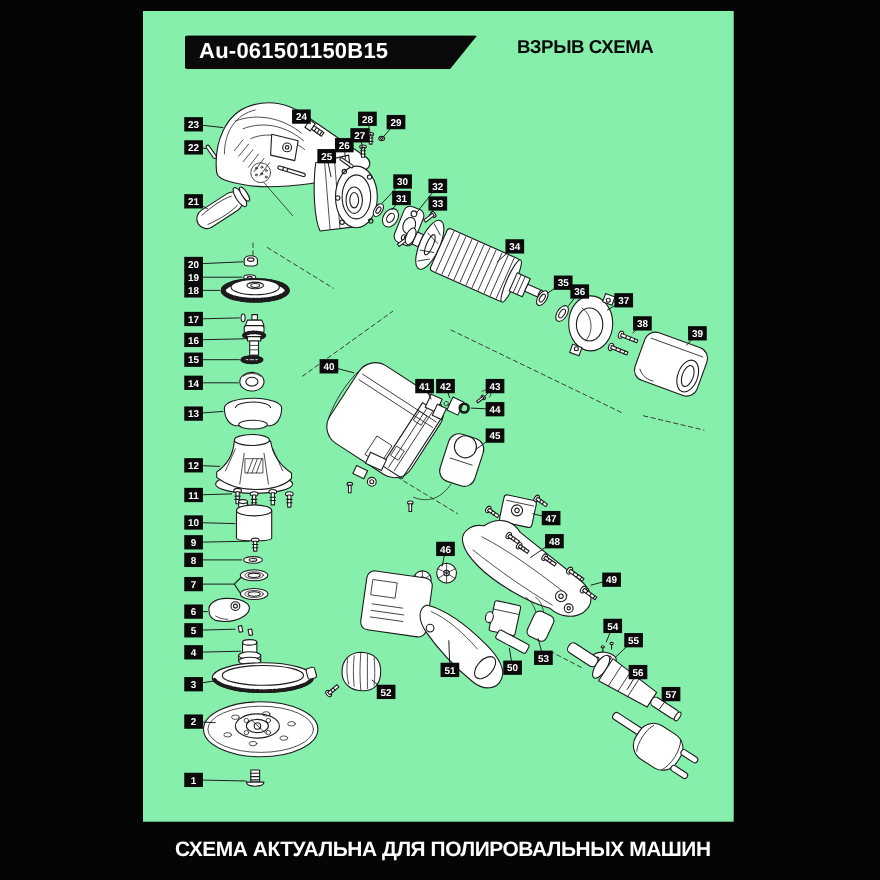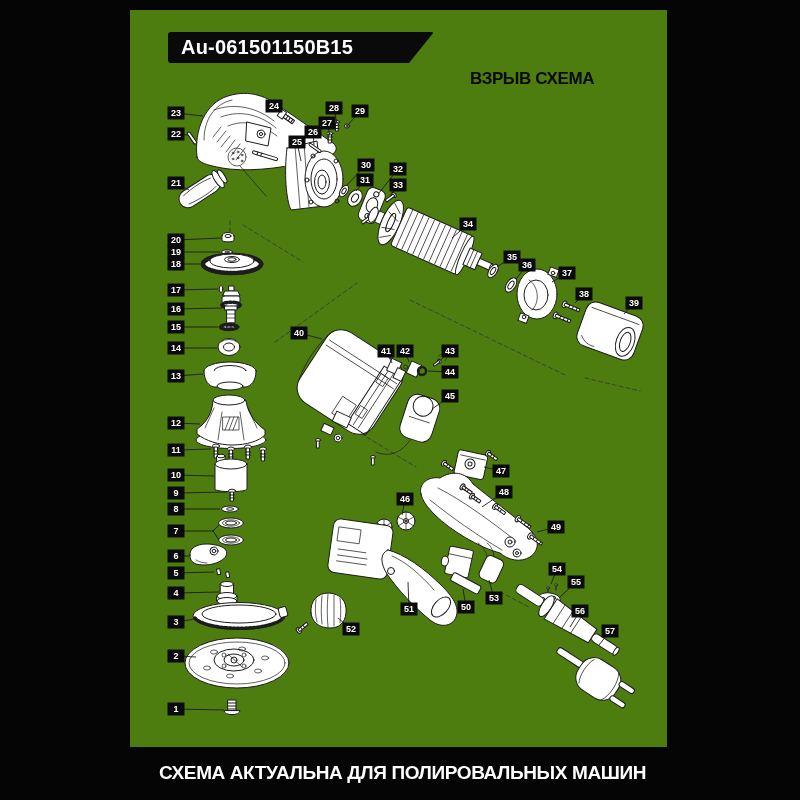--- a/index.html
+++ b/index.html
@@ -3,35 +3,34 @@
 <meta charset="utf-8">
 <style>
   html,body{margin:0;padding:0;}
   body{
     width:800px;height:800px;position:relative;overflow:hidden;
     background:#050505;
     font-family:"Liberation Sans","DejaVu Sans",sans-serif;
   }
   .sheet{
     position:absolute;left:130px;top:10px;width:537px;height:737px;
-    background:#4d7c0f;
+    background:#86efac;
   }
   .badge{
     position:absolute;left:38px;top:22px;width:266px;height:31px;
     background:#0a0a0a;color:#ffffff;
     clip-path:polygon(0 0,100% 0,calc(100% - 25px) 100%,0 100%);
     font-size:20px;font-weight:bold;line-height:31px;
     padding-left:13px;box-sizing:border-box;letter-spacing:0.2px;
     border-radius:3px;
   }
   .title{
     position:absolute;left:340px;top:23px;
     font-size:17px;font-weight:bold;color:#0a0a0a;letter-spacing:-0.4px;
     white-space:nowrap;
-    margin-top:36px;
   }
   .footer{
     position:absolute;left:159px;top:739px;color:#ffffff;
     font-size:19px;font-weight:bold;line-height:28px;letter-spacing:-0.4px;
     white-space:nowrap;
     margin-top:20px;
   }
   svg.diagram{position:absolute;left:0;top:0;width:537px;height:721px;display:block;}
   #art *{stroke:#1c1c1c;stroke-width:1;fill:none;stroke-linecap:round;stroke-linejoin:round;}
   #art .w{fill:#ffffff;}

